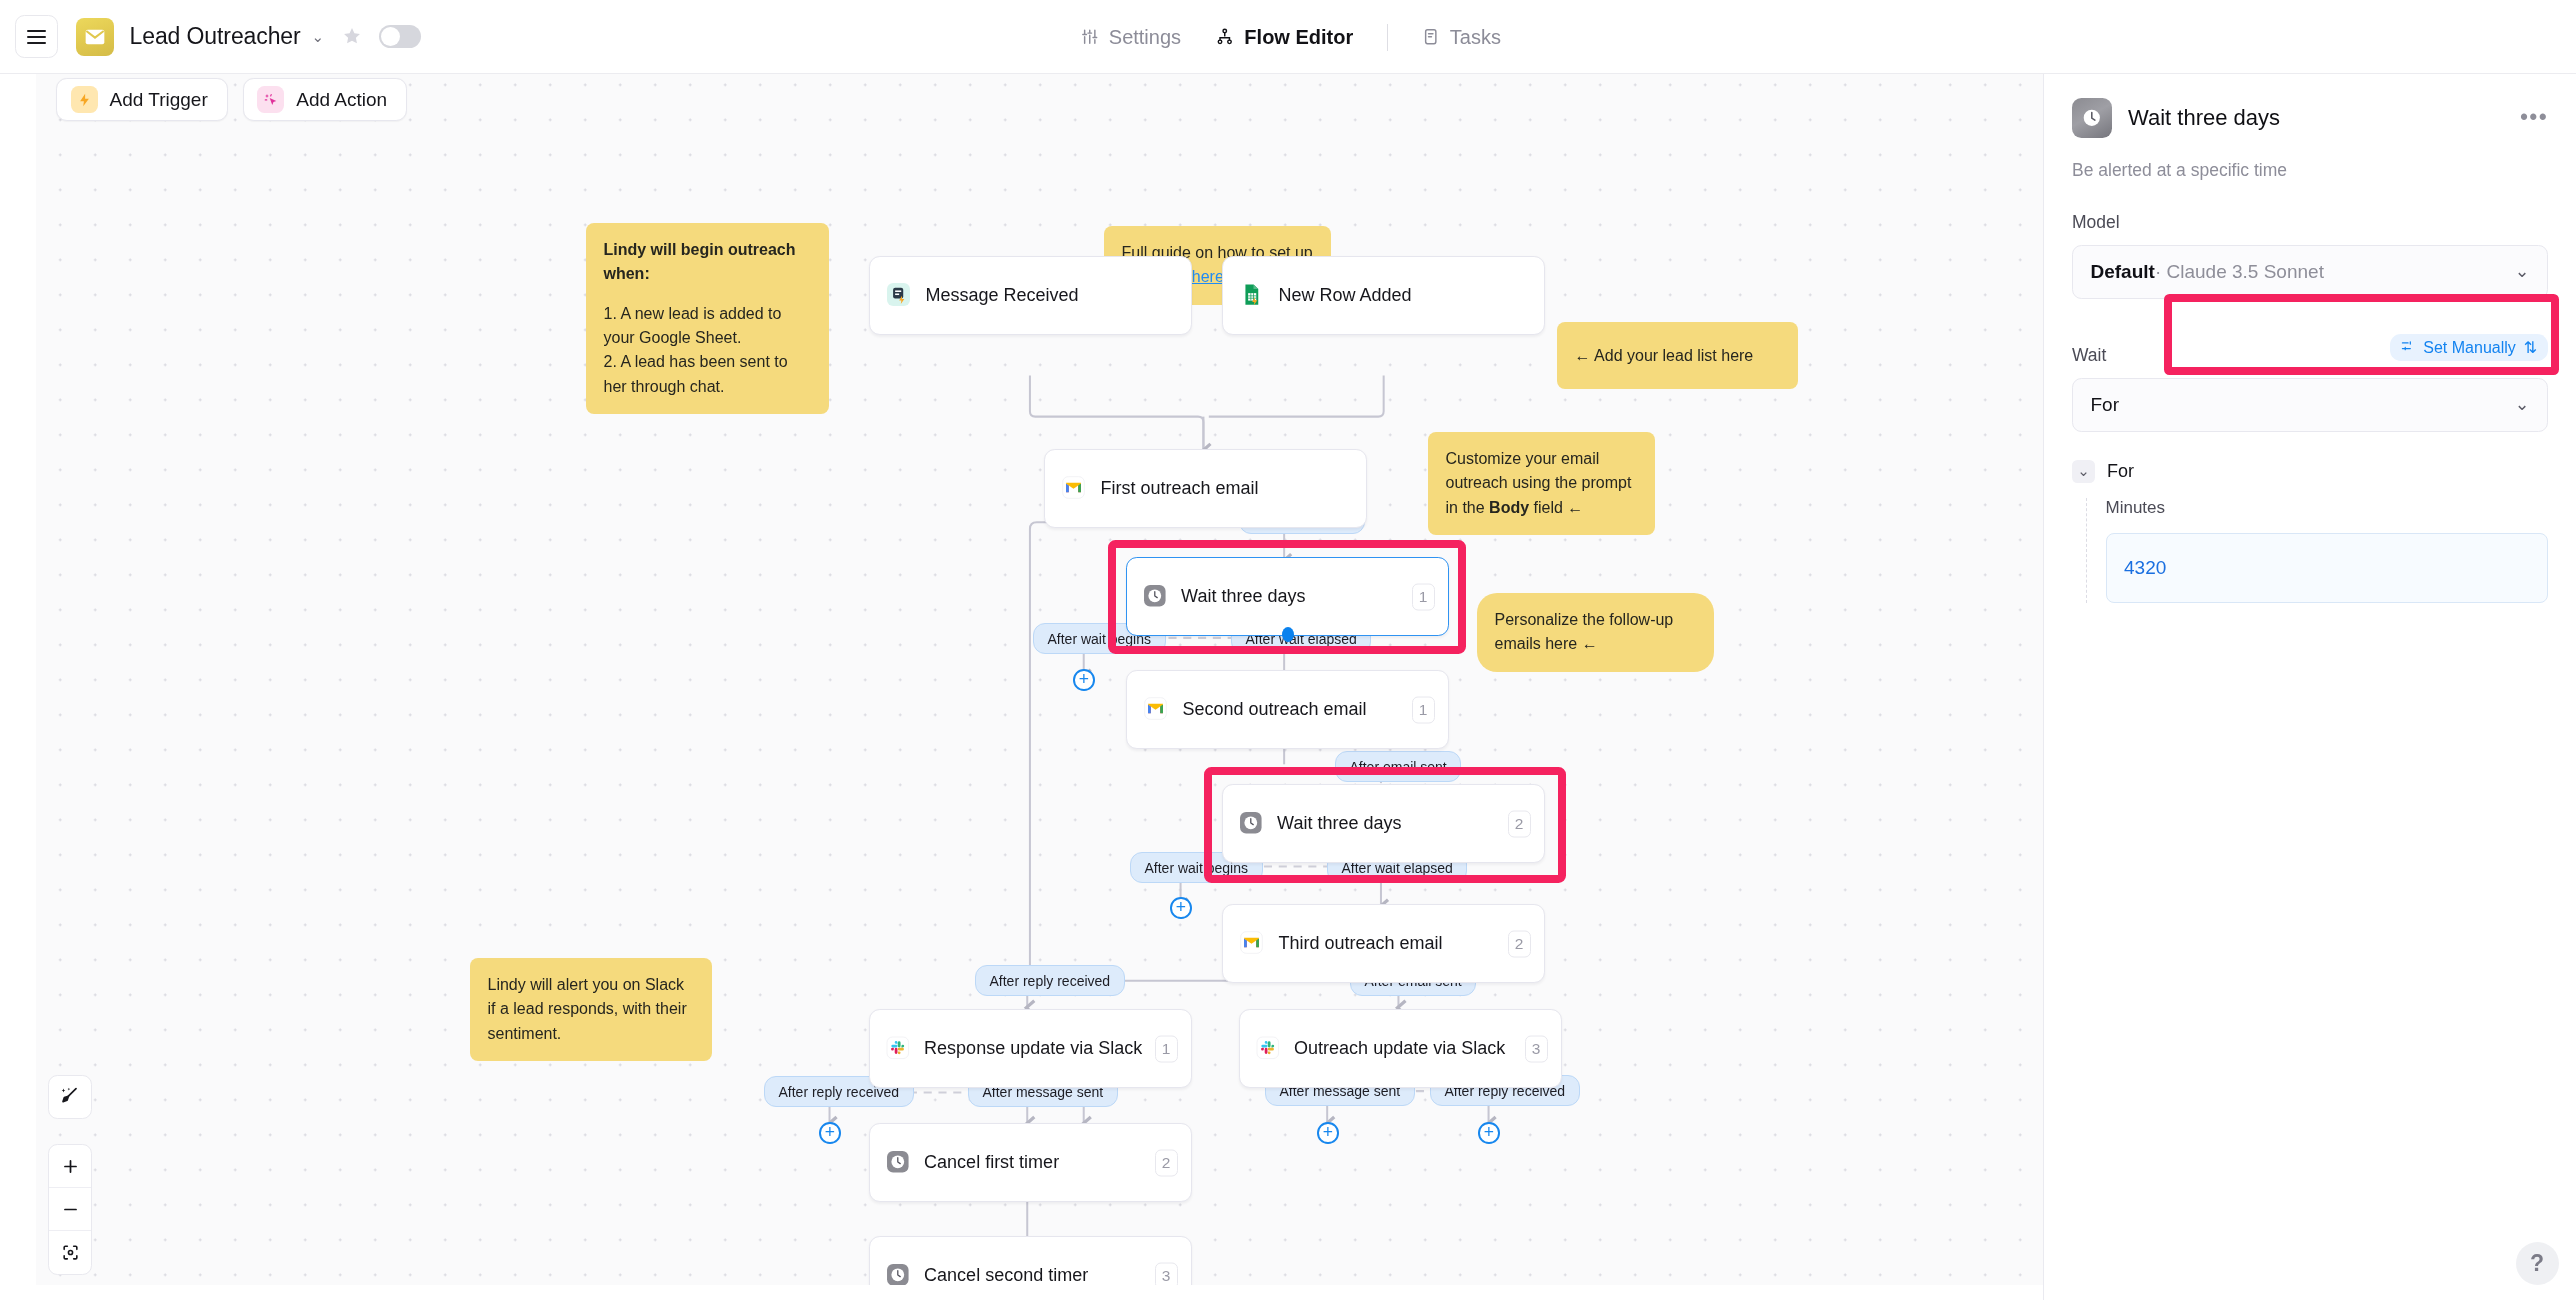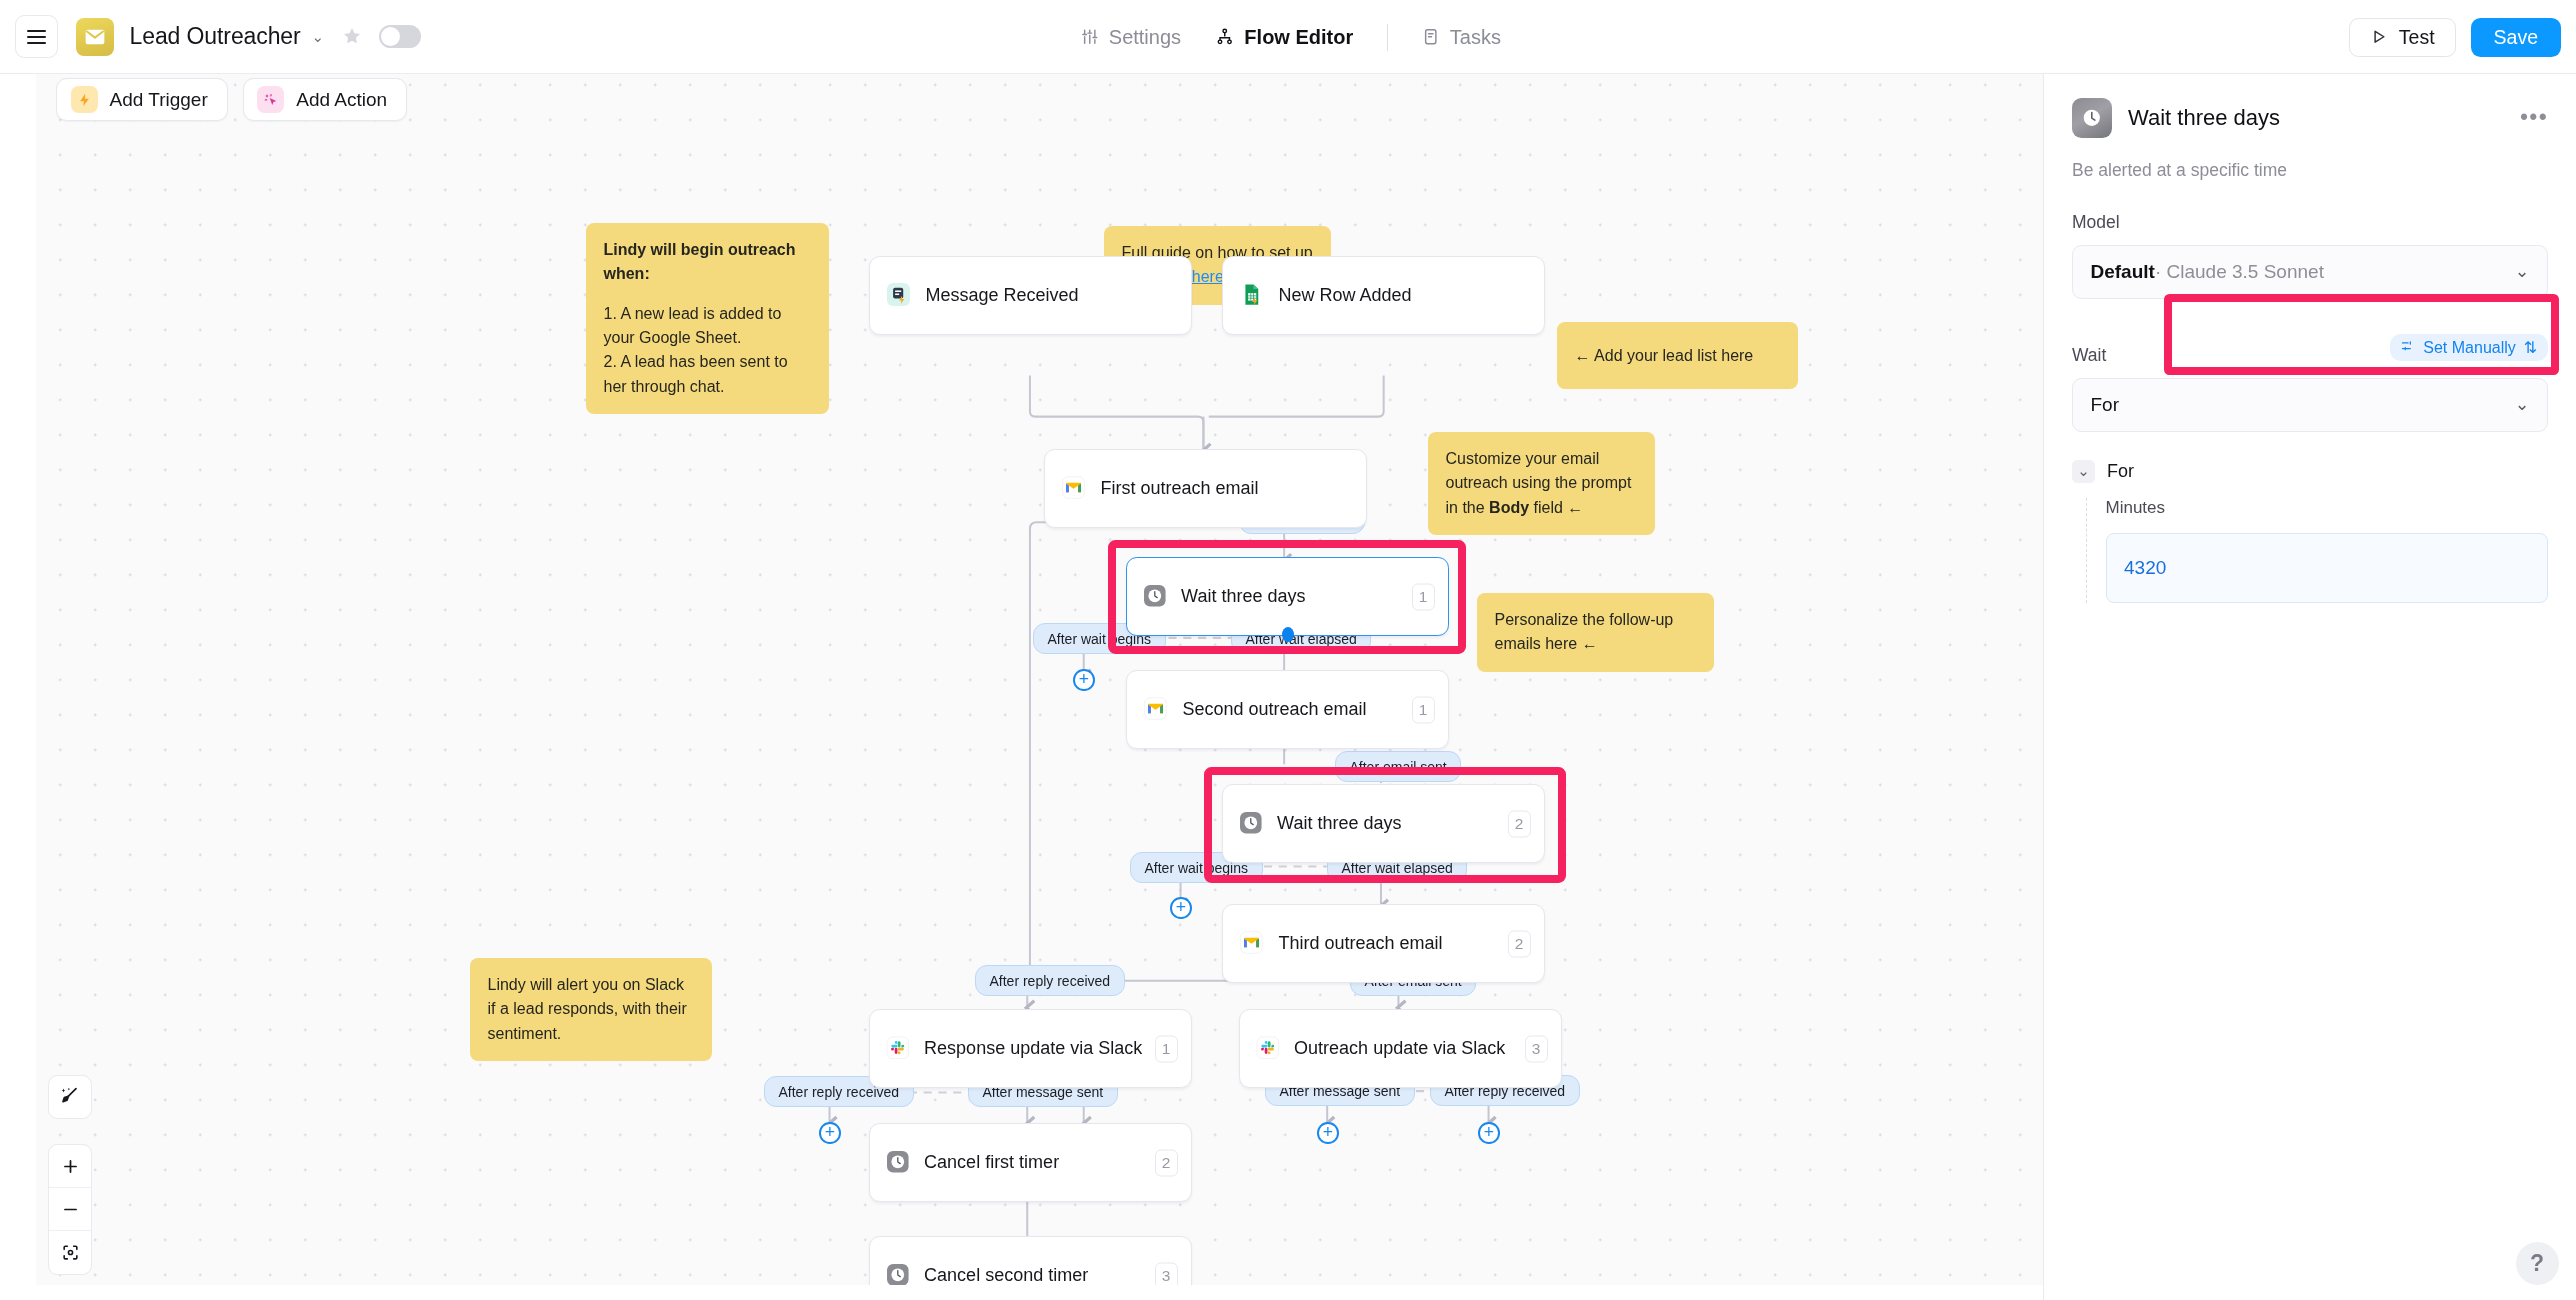--- a/index.html
+++ b/index.html
@@ -274,31 +274,20 @@
       <div class="nav-sep"></div>
       <div class="nav-item">
         <svg width="17.5" height="17.5" viewBox="0 0 24 24" fill="none" stroke="#8c8c98" stroke-width="2">
           <rect x="5" y="2.5" width="14" height="19" rx="2.5"></rect>
           <path d="M9 8h6M9 12h4" stroke-linecap="round"></path>
         </svg>
         <span>Tasks</span>
       </div>
     </div>
 
-    <div class="topbar-right">
-      <div class="btn-test">
-        <svg width="17.5" height="17.5" viewBox="0 0 24 24" fill="none" stroke="#2e2e36" stroke-width="2" stroke-linejoin="round">
-          <path d="M7 4.5l12 7.5-12 7.5z"></path>
-        </svg>
-        <span>Test</span>
-      </div>
-      <div class="btn-save">
-        <span>Save</span>
-      </div>
-    </div>
   </div>
 
   <div class="canvas">
 
     <svg class="edges" viewBox="0 0 3038 1824" width="2043" height="1227">
       <defs>
         <marker id="ah" markerWidth="9" markerHeight="9" refX="4.5" refY="4.5" orient="auto">
           <path d="M1,1 L4.5,5 L8,1" fill="none" stroke="#b6b6c2" stroke-width="1.6"></path>
         </marker>
       </defs>
@@ -393,21 +382,21 @@
     </div>
 
     <div class="note" style="left:1521px; top:264px; width:241px; padding:21.5px 17.5px;">
       <span>← Add your lead list here</span>
     </div>
 
     <div class="note" style="left:1392px; top:374px; width:227px;">
       <span>Customize your email outreach using the prompt in the </span><b>Body</b><span> field ←</span>
     </div>
 
-    <div class="note" style="left:1441px; top:535px; width:237px;">
+    <div class="note" style="left:1441px; top:535px; width:237px;border-radius:20px;">
       <span>Personalize the follow-up emails here ←</span>
     </div>
 
     <div class="note" style="left:434px; top:900px; width:242px;">
       <span>Lindy will alert you on Slack if a lead responds, with their sentiment.</span>
     </div>
 
     <div class="node" style="left:833px; top:198px; width:323px; height:79px;">
       <span>
         <svg width="27" height="27" viewBox="0 0 40 40">

